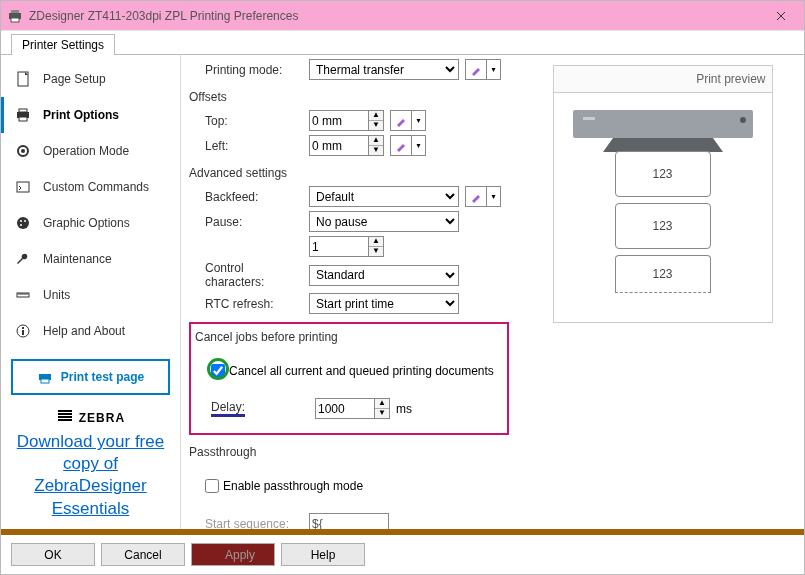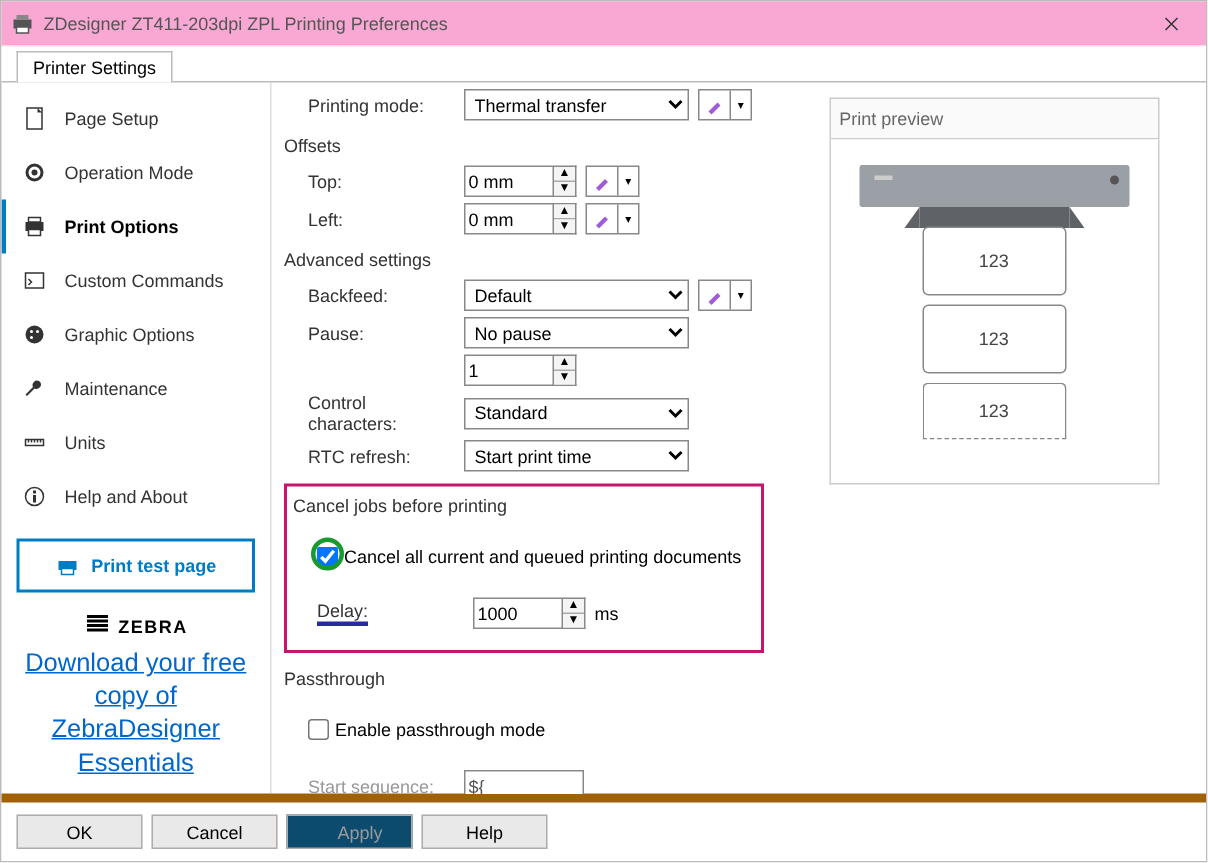--- a/index.html
+++ b/index.html
@@ -26,21 +26,21 @@
   .zebra-logo svg { vertical-align:middle; }
   .dl-link { color:#0066cc; text-decoration: underline; font-size:17px; display:block; line-height:1.3; margin-top:4px;}
 
   .main { flex: 1; display: flex; overflow: hidden; }
   .settings-col { width: 340px; padding: 0 12px 0 8px; overflow-y: auto; }
   .settings-col::-webkit-scrollbar { width:16px;}
   .settings-col::-webkit-scrollbar-track{background:#f0f0f0;}
   .settings-col::-webkit-scrollbar-thumb{background:#ccc; border:1px solid #aaa;}
   .preview-col { flex: 1; padding: 10px; display:flex; flex-direction:column; align-items:center;}
   
-  .preview-title {border:1px solid #ccc; width:220px; text-align:left; padding:6px; color:#666; background:#fafafa;}
+  .preview-title {border:1px solid #ccc; width:220px; text-align:right; padding:6px; color:#666; background:#fafafa;}
   .preview-body {border:1px solid #ccc; width:220px; height:230px; border-top:none; display:flex; flex-direction:column; align-items:center; background:#fff; padding-top:12px;}
   .printer-svg { width:190px;}
   .label-strip { display:flex; flex-direction:column; gap:6px; margin-top:-4px; }
   .label { width:96px; height:46px; border:1px solid #888; border-radius:4px; display:flex; align-items:center; justify-content:center; font-size:12px; color:#444; background:#fff;}
   .label.torn { border-bottom: 1px dashed #888; height:38px; overflow:hidden; border-bottom-left-radius:0; border-bottom-right-radius:0;}
   
   .grp-header { color:#333; margin: 10px 0 6px 0; font-weight:normal;}
   .row { display:flex; align-items:center; margin: 4px 0; padding-left:16px; gap:6px;}
   .row label { width: 98px; color:#333;}
   .row label.disabled { color:#999;}
@@ -57,21 +57,21 @@
   .pencil .p-dd{width:14px; border-left:1px solid #888; display:flex;align-items:center;justify-content:center; font-size:8px;}
   
   .highlight-box { border:2px solid #c5156f; padding:6px 4px 10px 4px; margin-top:8px;}
   .chk-row { display:flex; align-items:center; gap:4px; padding-left:16px; margin:20px 0;}
   input[type=checkbox]{ width:14px; height:14px; margin:0;}
   .green-circle { border:3px solid #1a9a2e; border-radius:50%; width:22px; height:22px; position:absolute; margin-left:-4px; margin-top:-4px; pointer-events:none;}
   .delay-underline{ border-bottom: 3px solid #2a2a9f; padding-bottom:0px; display:inline-block;}
   
   .footer { border-top:6px solid #a16207; padding:8px 10px; display:flex; gap:6px; background:#fff;}
   .footer button { width:84px; height:23px; border:1px solid #adadad; background:#e9e9e9; cursor:pointer;}
-  .footer button:disabled { color:#9a9a9a; background:#0c4a6e;padding-left:20px;}
+  .footer button:disabled { color:#9a9a9a; background:#7f1d1d;padding-left:20px;}
 </style>
 </head>
 <body>
 
 <div class="window">
   <div class="titlebar">
     <svg class="printer-ico" viewBox="0 0 16 16">
         <rect x="2" y="5" width="12" height="6" fill="#555"></rect>
         <rect x="4" y="2" width="8" height="3" fill="#888"></rect>
         <rect x="4" y="10" width="8" height="4" fill="#fff" stroke="#555"></rect>
@@ -91,34 +91,34 @@
   <div class="body">
     <div class="sidebar">
       <div class="sidebar-list">
         <div class="side-item">
           <svg class="ico" viewBox="0 0 16 16">
               <rect x="3" y="1" width="10" height="14" fill="none" stroke="#333"></rect>
               <path d="M10 1 L13 4 L10 4 Z" fill="#333"></path>
             </svg>
           <span>Page Setup</span>
         </div>
-        <div class="side-item">
-          <svg class="ico" viewBox="0 0 16 16">
-              <circle cx="8" cy="8" r="5" fill="none" stroke="#333" stroke-width="2"></circle>
-              <circle cx="8" cy="8" r="2" fill="#333"></circle>
-            </svg>
-          <span>Operation Mode</span>
-        </div>
         <div class="side-item active">
           <svg class="ico" viewBox="0 0 16 16">
               <rect x="2" y="5" width="12" height="6" fill="#333"></rect>
               <rect x="4" y="2" width="8" height="3" fill="none" stroke="#333"></rect>
               <rect x="4" y="10" width="8" height="4" fill="#fff" stroke="#333"></rect>
             </svg>
           <span>Print Options</span>
+        </div>
+        <div class="side-item">
+          <svg class="ico" viewBox="0 0 16 16">
+              <circle cx="8" cy="8" r="5" fill="none" stroke="#333" stroke-width="2"></circle>
+              <circle cx="8" cy="8" r="2" fill="#333"></circle>
+            </svg>
+          <span>Operation Mode</span>
         </div>
         <div class="side-item">
           <svg class="ico" viewBox="0 0 16 16">
               <rect x="2" y="3" width="12" height="10" fill="none" stroke="#333"></rect>
               <path d="M4 7 L6 9 L4 11" fill="none" stroke="#333"></path>
             </svg>
           <span>Custom Commands</span>
         </div>
         <div class="side-item">
           <svg class="ico" viewBox="0 0 16 16">

